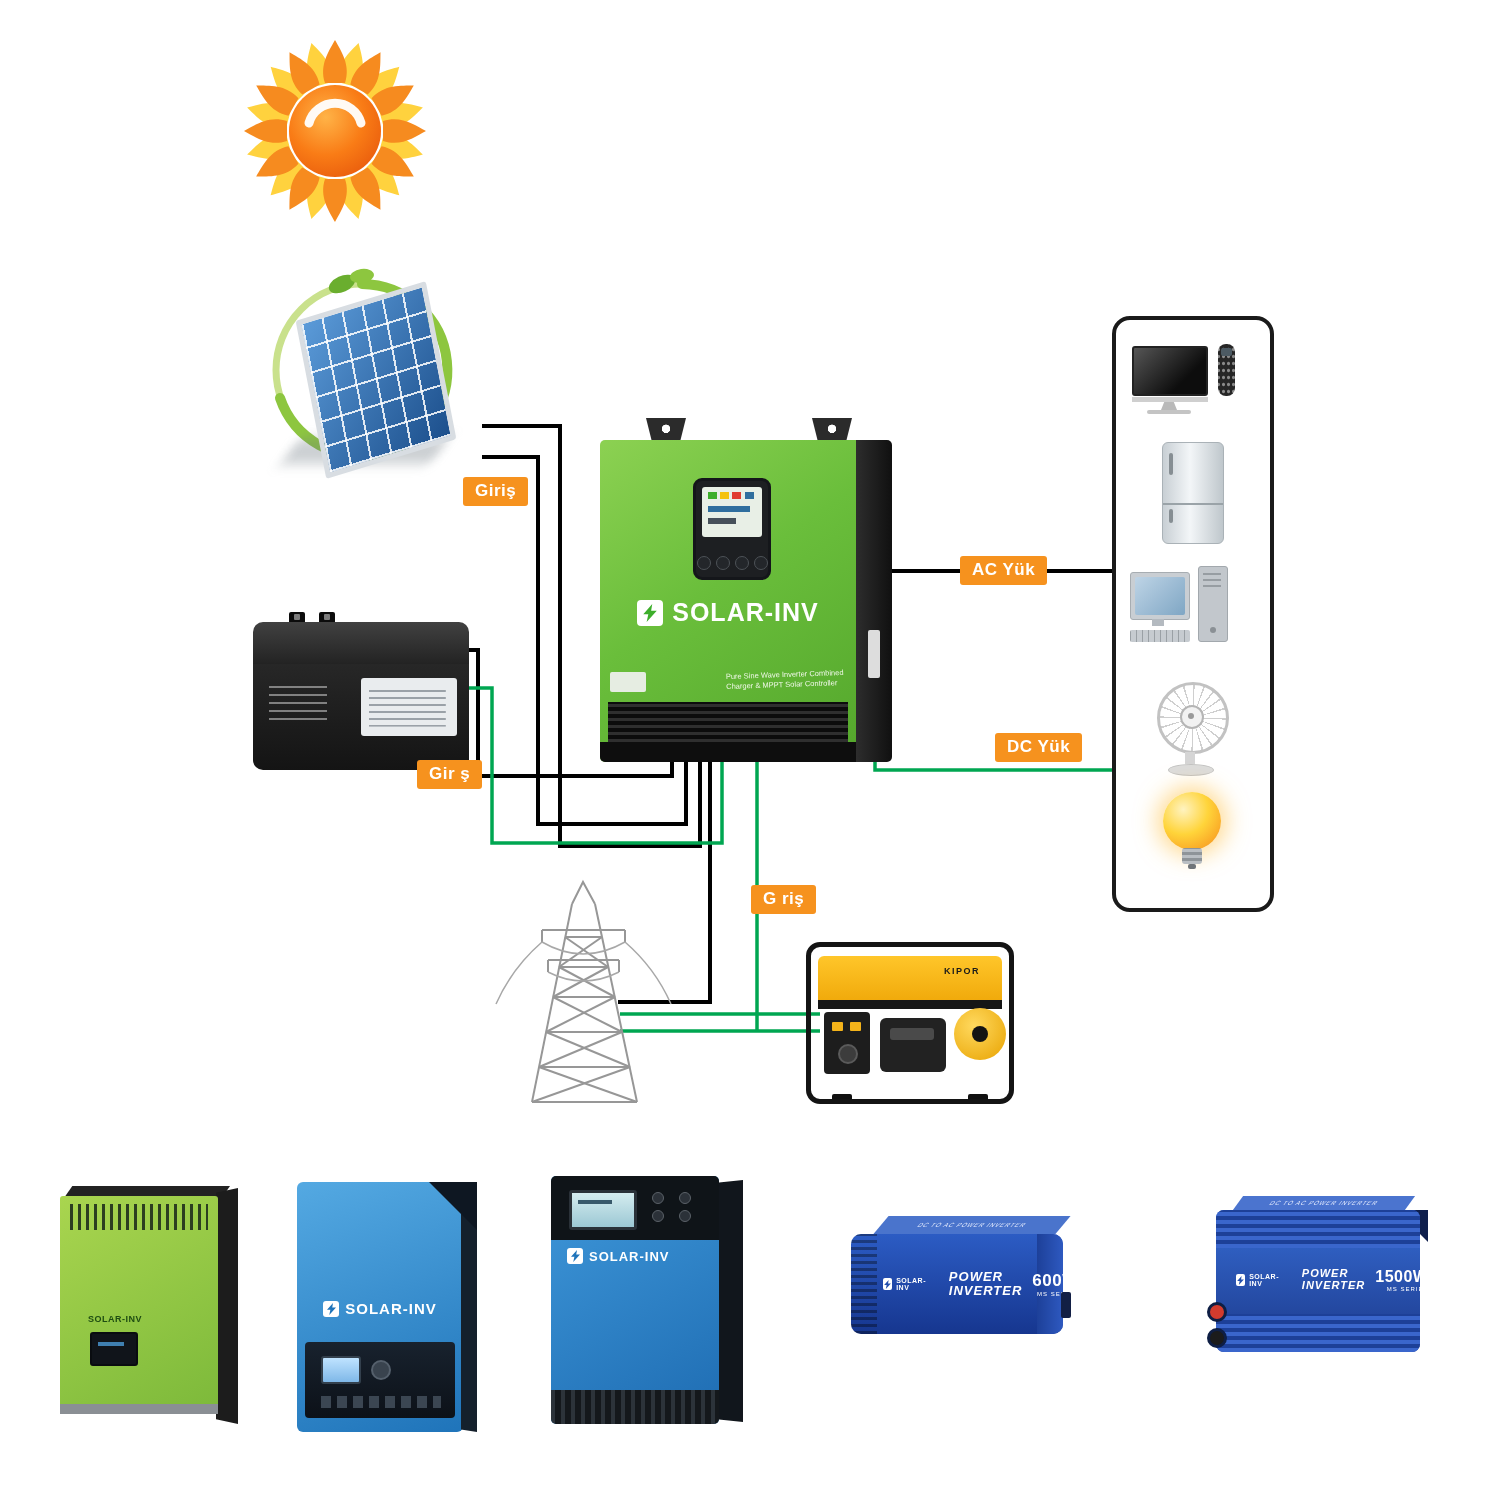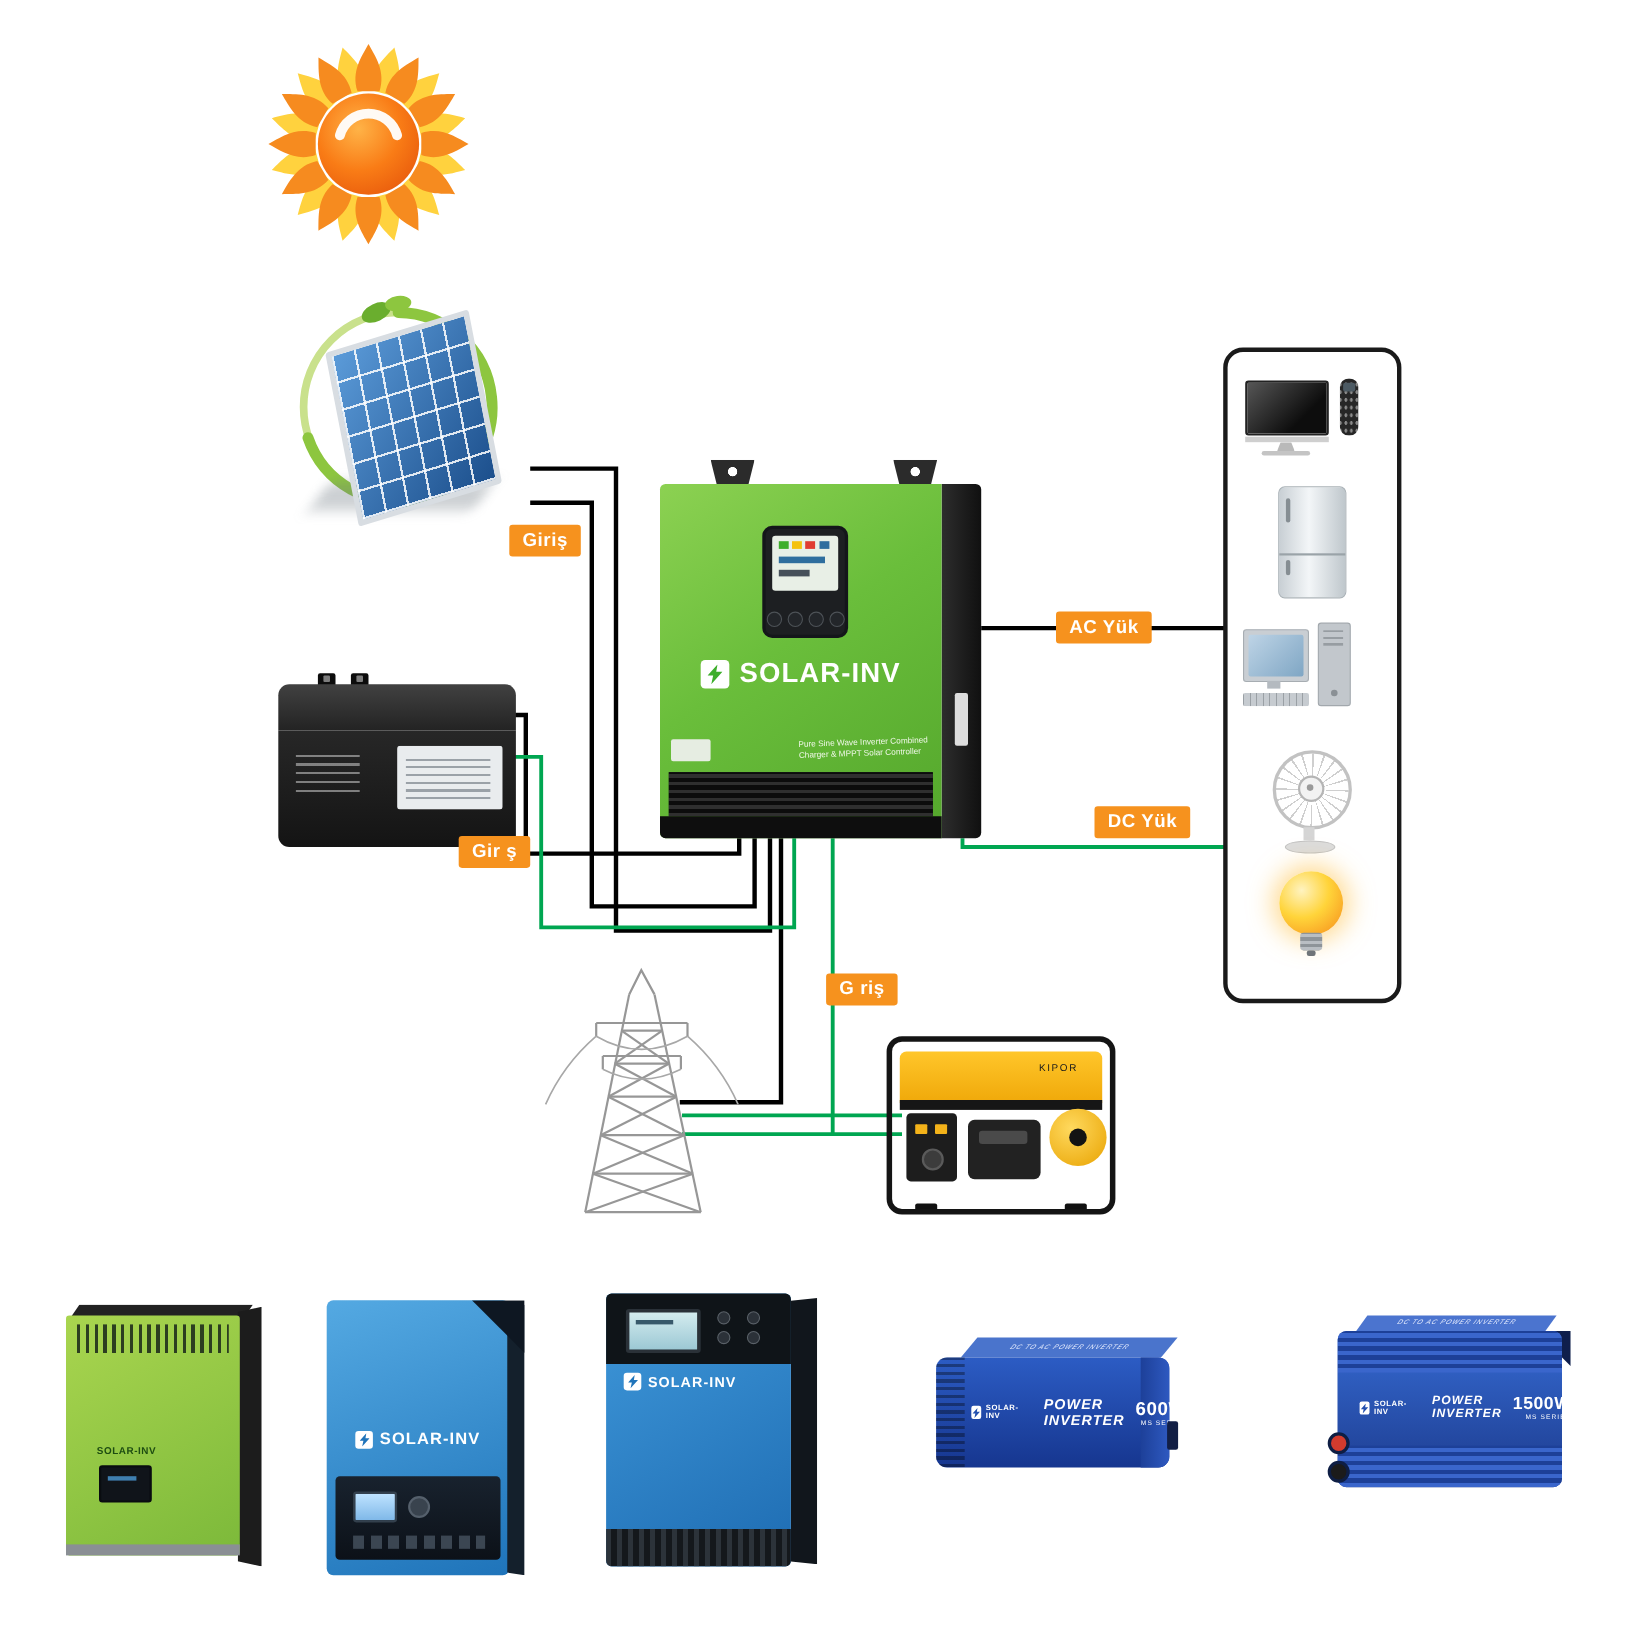--- a/index.html
+++ b/index.html
@@ -73,21 +73,21 @@
         background-image:repeating-linear-gradient(0deg,rgba(90,100,110,.55) 0 2px,rgba(0,0,0,0) 2px 7px);
         background-size:80% 70%;background-position:8px 8px;background-repeat:no-repeat;}
   .bat-lines{position:absolute;left:16px;top:22px;width:58px;height:34px;opacity:.55;
         background-image:repeating-linear-gradient(0deg,#cfcfcf 0 2px,rgba(0,0,0,0) 2px 8px);}
   
   .generator{position:absolute;left:806px;top:942px;width:208px;height:162px;z-index:2;}
   .gen-frame{position:absolute;inset:0;border:5px solid #141414;border-radius:14px;}
   .gen-canopy{position:absolute;left:12px;top:14px;width:184px;height:52px;border-radius:6px;
         background:linear-gradient(180deg,#ffc62a,#eea506);}
   .gen-band{position:absolute;left:12px;top:58px;width:184px;height:9px;background:#161616;}
-  .gen-brand{position:absolute;right:34px;top:24px;font-size:9px;font-weight:normal;color:#1a1a1a;letter-spacing:1.5px;}
+  .gen-brand{position:absolute;right:34px;top:24px;font-size:9px;font-weight:bold;color:#1a1a1a;letter-spacing:1.5px;}
   .gen-panel{position:absolute;left:18px;top:70px;width:46px;height:62px;background:#1d1d1d;border-radius:4px;}
   .gen-panel i{position:absolute;width:11px;height:9px;background:#f4b31a;border-radius:1px;}
   .gen-panel i.o1{left:8px;top:10px;} .gen-panel i.o2{left:26px;top:10px;}
   .gen-panel b{position:absolute;left:14px;top:32px;width:16px;height:16px;border-radius:50%;background:#3c3c3c;border:2px solid #5a5a5a;}
   .gen-engine{position:absolute;left:74px;top:76px;width:66px;height:54px;background:#222;border-radius:6px;}
   .gen-engine::after{content:"";position:absolute;left:10px;top:10px;width:44px;height:12px;background:#4a4a4a;border-radius:3px;}
   .gen-tank{position:absolute;left:148px;top:66px;width:52px;height:52px;border-radius:50%;
         background:radial-gradient(circle at 38% 34%,#ffd95e,#e8a200);}
   .gen-tank::after{content:"";position:absolute;left:18px;top:18px;width:16px;height:16px;border-radius:50%;background:#131313;}
   .gen-foot{position:absolute;bottom:2px;width:20px;height:8px;background:#111;border-radius:2px;}

